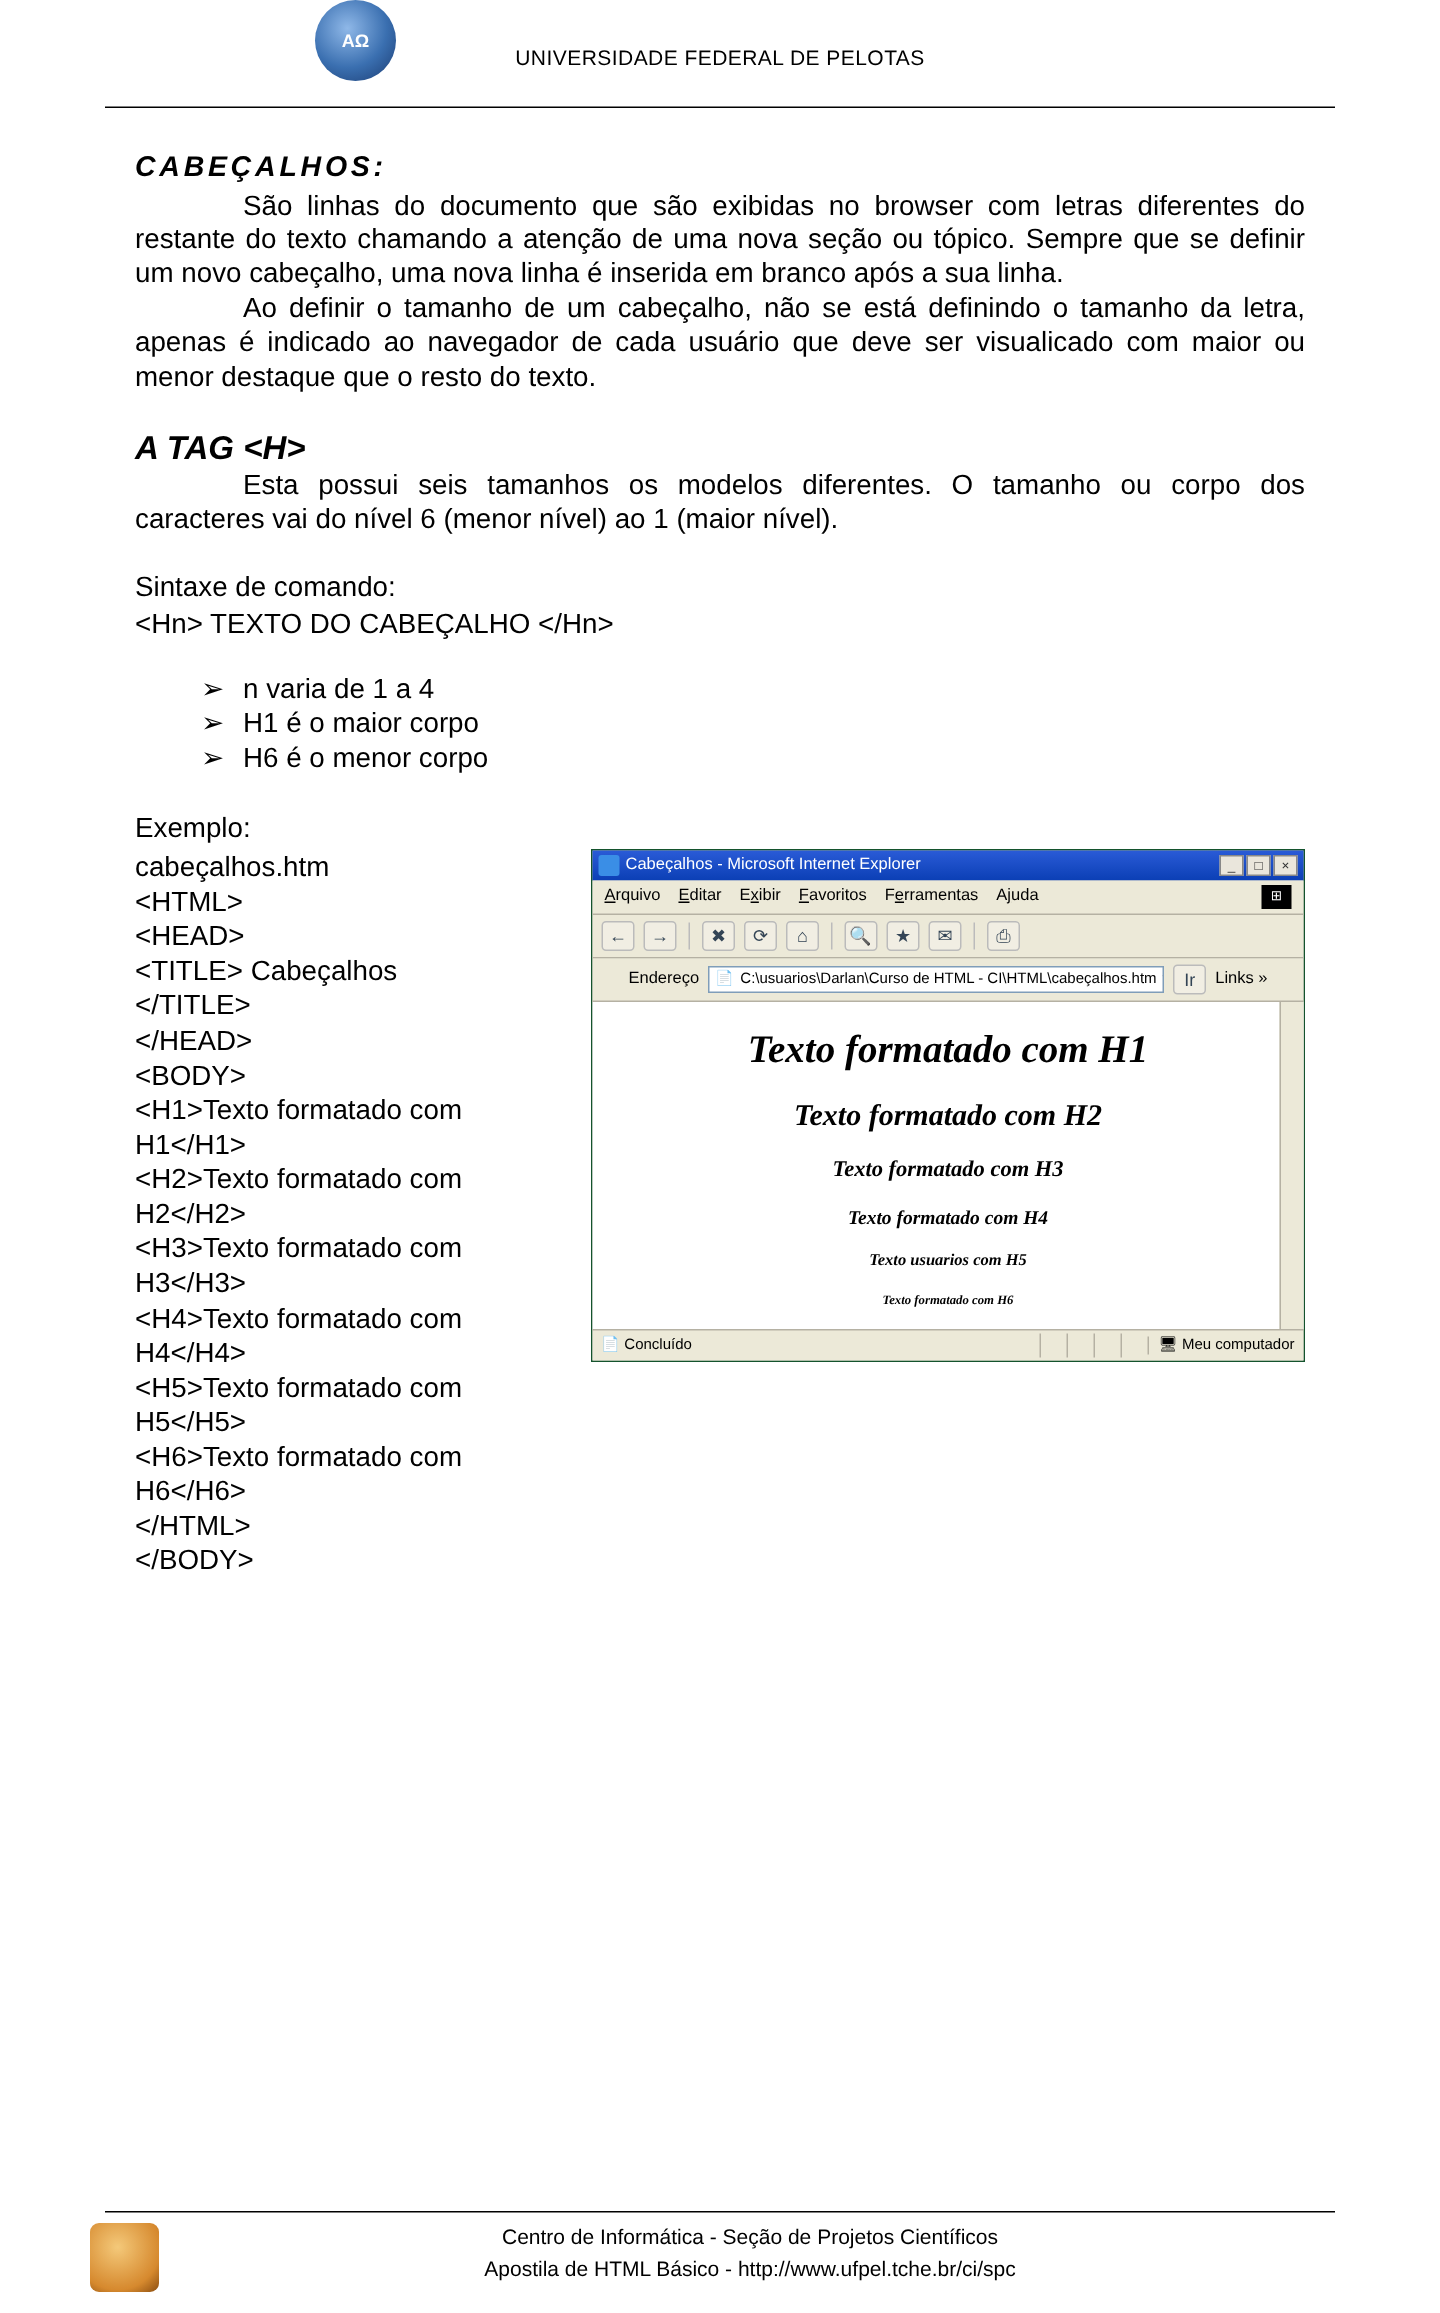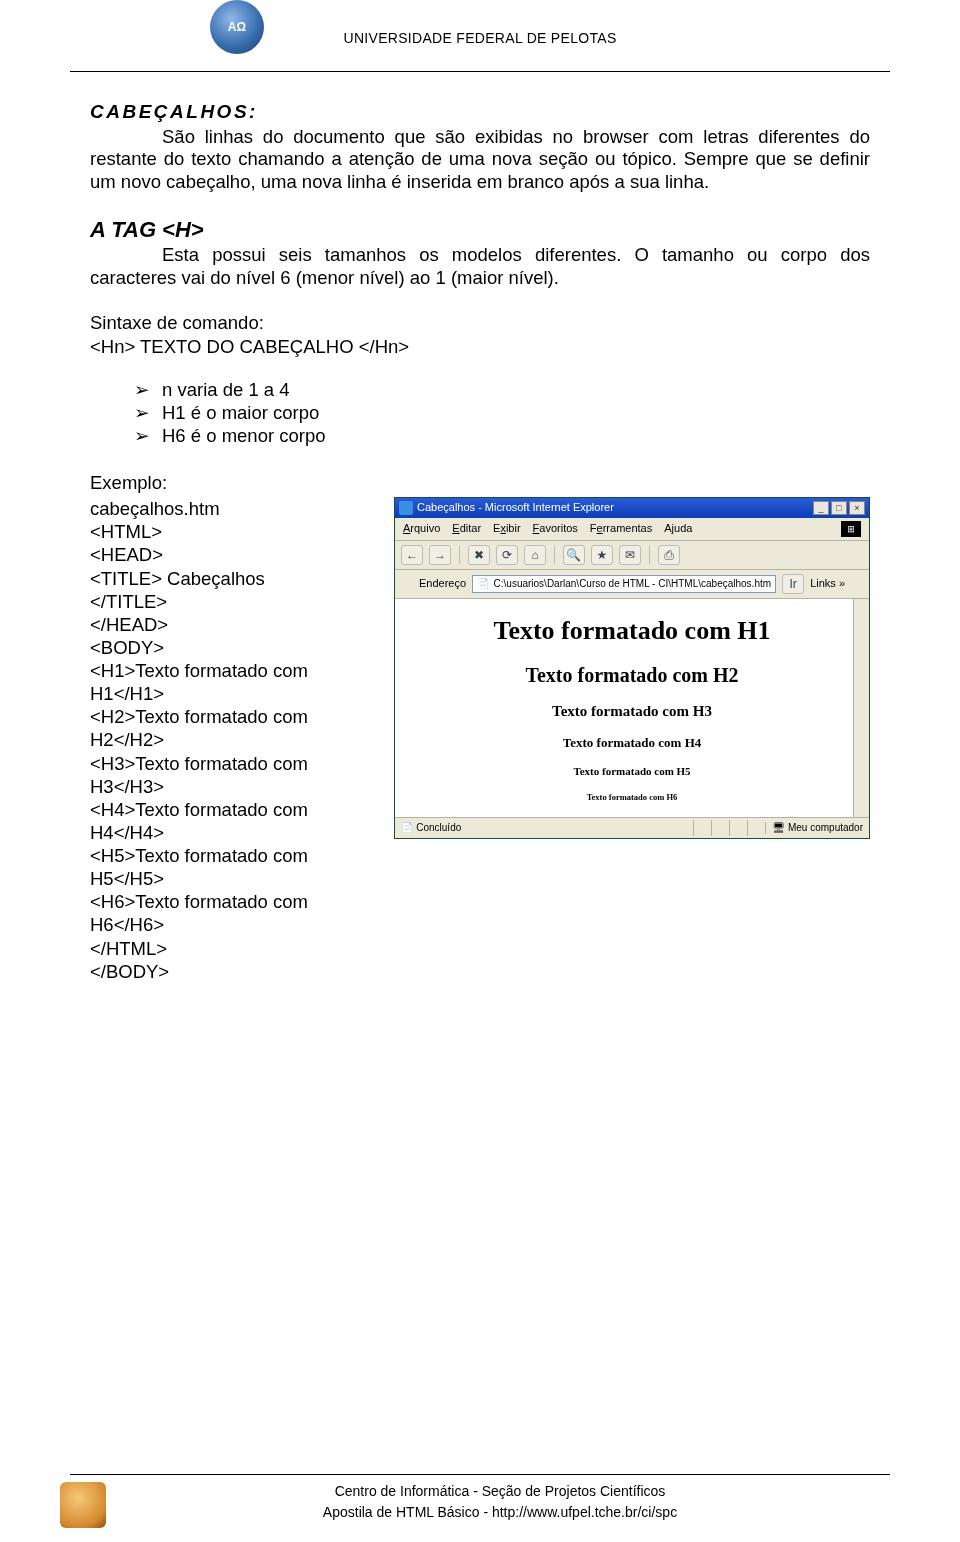--- a/index.html
+++ b/index.html
@@ -148,20 +148,21 @@
     padding: 0 4px; font-size: 10px; display: flex; align-items: center;
     gap: 4px; overflow: hidden; white-space: nowrap;
   }
   .ie-body {
     background: #fff;
     padding: 12px 12px 10px 12px;
     text-align: center;
     font-family: "Times New Roman", serif;
     color: #000;
     position: relative;
+    font-style: italic;
   }
   .ie-body::after {
     content: "";
     position: absolute;
     right: 0; top: 0; bottom: 0;
     width: 15px;
     background: #ece9d8;
     border-left: 1px solid #b5b1a3;
   }
   .ie-h1 { font-size: 26px; font-weight: bold; margin: 4px 0 16px; }
@@ -217,20 +218,21 @@
 
 <div class="page-header">
   <div class="logo-top">AΩ</div>
   <div class="header-title">UNIVERSIDADE FEDERAL DE PELOTAS</div>
 </div>
 
 <div class="content">
 
   <div class="section-title">CABEÇALHOS:</div>
   <p class="para indent">São linhas do documento que são exibidas no browser com letras diferentes do restante do texto chamando a atenção de uma nova seção ou tópico. Sempre que se definir um novo cabeçalho, uma nova linha é inserida em branco após a sua linha.</p>
+  <p class="para indent">Ao definir o tamanho de um cabeçalho, não se está definindo o tamanho da letra, apenas é indicado ao navegador de cada usuário que deve ser visualicado com maior ou menor destaque que o resto do texto.</p>
 
   <div class="subhead">A TAG &lt;H&gt;</div>
   <p class="para indent">Esta possui seis tamanhos os modelos diferentes. O tamanho ou corpo dos caracteres vai do nível 6 (menor nível) ao 1 (maior nível).</p>
 
   <div class="syntax-label">Sintaxe de comando:</div>
   <div class="syntax-line">&lt;Hn&gt;     TEXTO DO CABEÇALHO     &lt;/Hn&gt;</div>
 
   <ul class="bullets">
     <li>n varia de 1 a 4</li>
     <li>H1 é o maior corpo</li>
@@ -308,21 +310,21 @@
             <span style="margin-left:auto">▾</span>
           </div>
           <span class="tb-btn">Ir</span>
           <span>Links »</span>
         </div>
         <div class="ie-body">
           <div class="ie-h1">Texto formatado com H1</div>
           <div class="ie-h2">Texto formatado com H2</div>
           <div class="ie-h3">Texto formatado com H3</div>
           <div class="ie-h4">Texto formatado com H4</div>
-          <div class="ie-h5">Texto formatado com H5</div>
+          <div class="ie-h5">Texto usuarios com H5</div>
           <div class="ie-h6">Texto formatado com H6</div>
         </div>
         <div class="ie-status">
           <span>📄</span>&nbsp;
           <span>Concluído</span>
           <div class="ie-status-cells">
             <div class="ie-status-cell"></div>
             <div class="ie-status-cell"></div>
             <div class="ie-status-cell"></div>
             <div class="ie-status-cell"></div>

